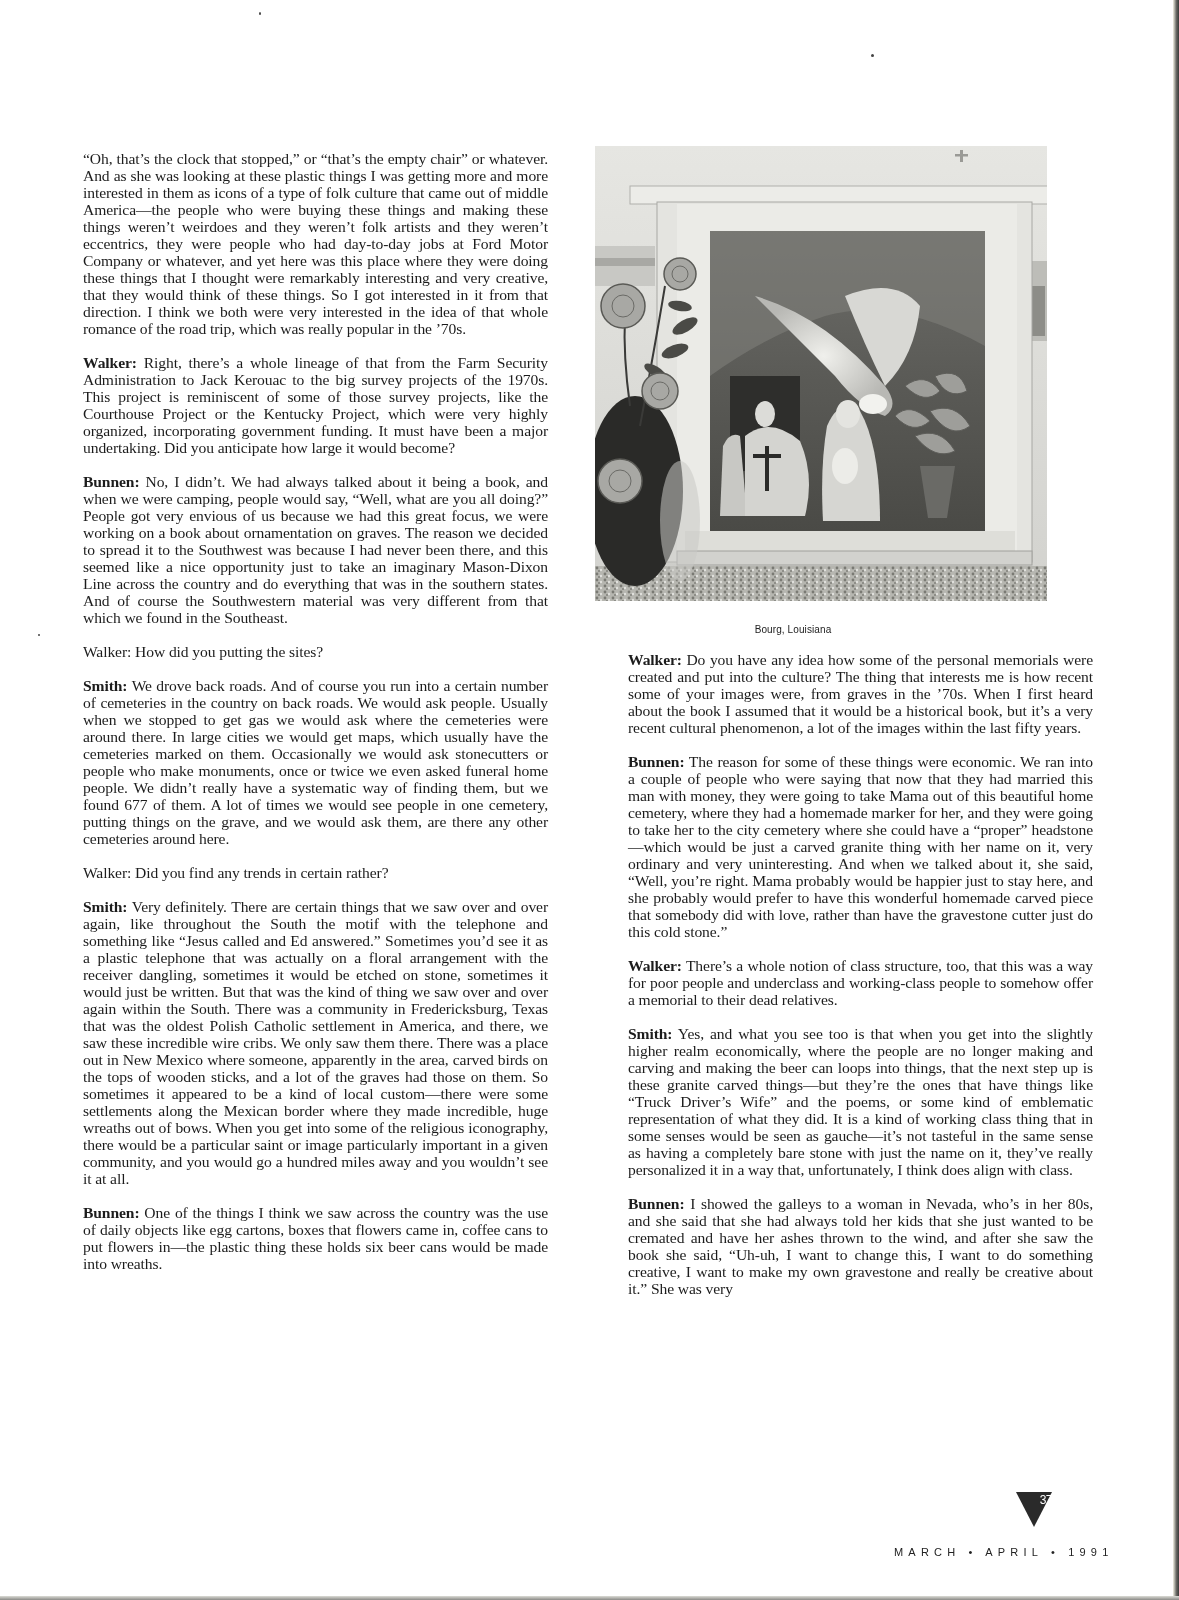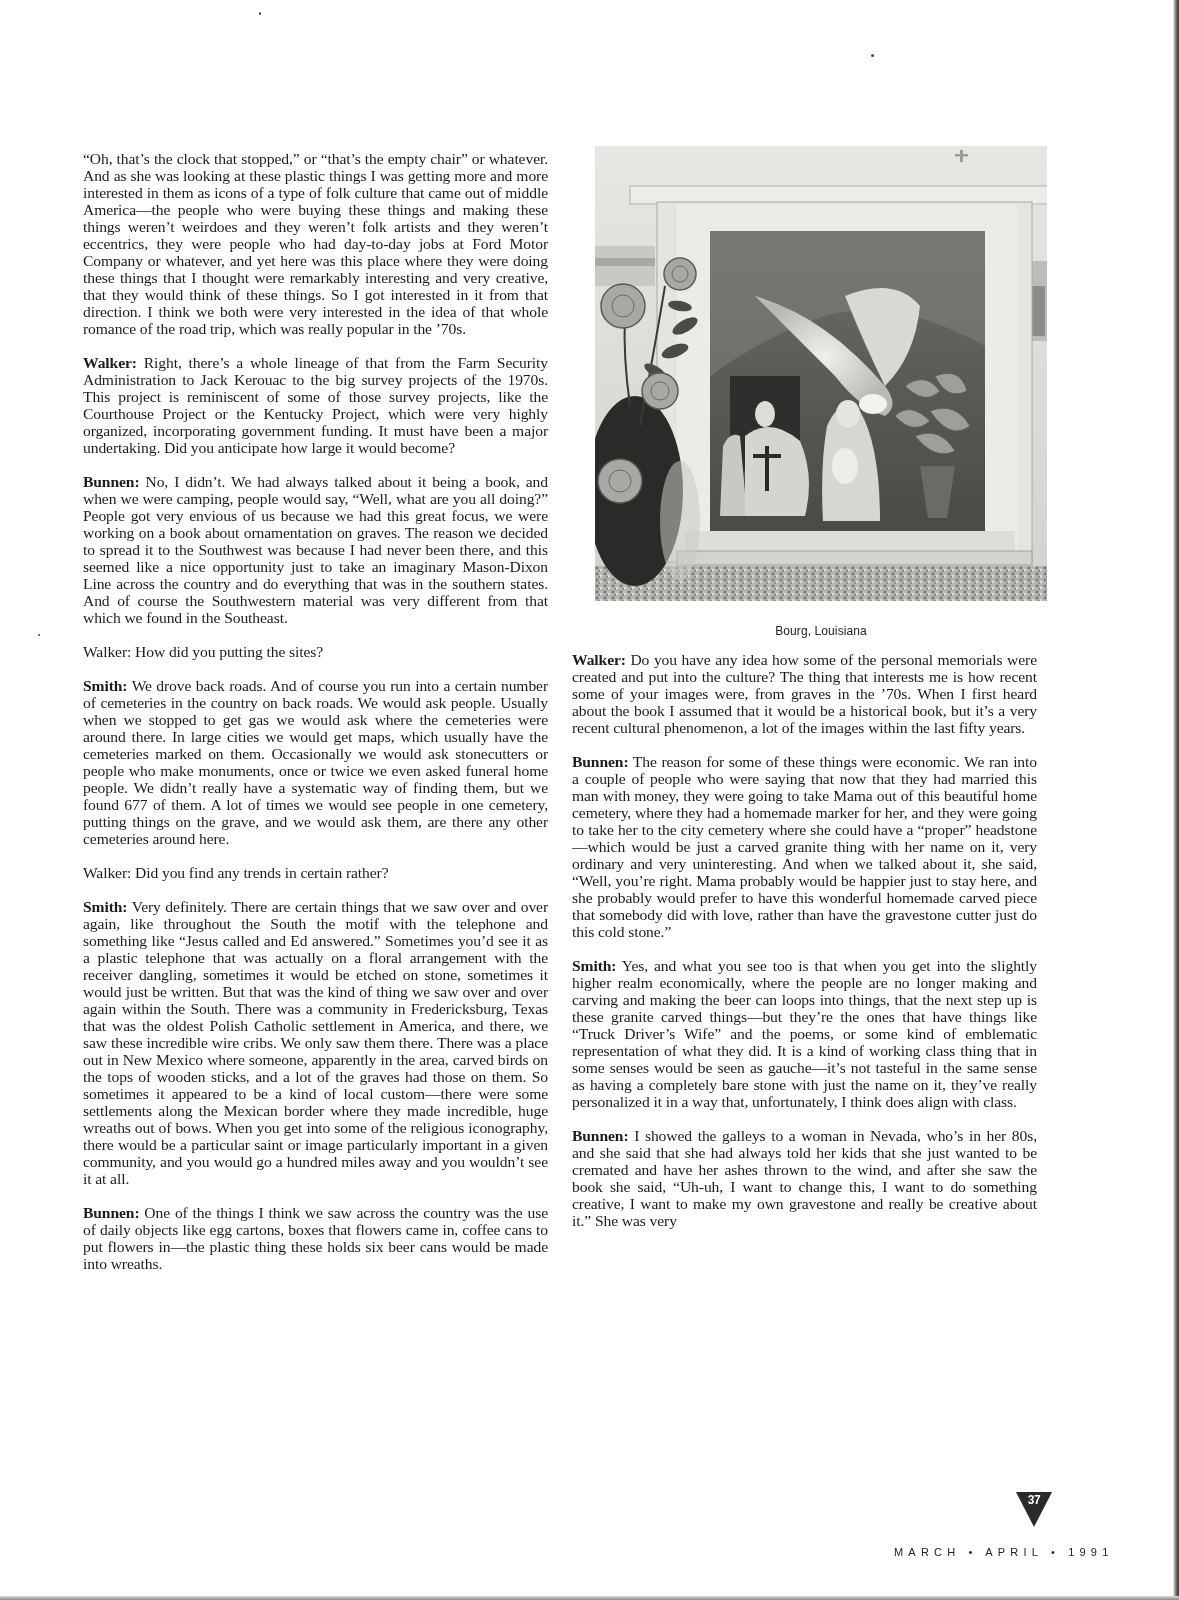--- a/index.html
+++ b/index.html
@@ -33,44 +33,44 @@
     }
     .column {
       position: absolute;
       width: 465px;
       font-size: 15.6px;
       line-height: 17px;
       text-align: justify;
       letter-spacing: -0.1px;
     }
     .col-left { left: 83px; top: 150px; }
-    .col-right { left: 572px; top: 651px; }
+    .col-right { left: 628px; top: 651px; }
     .para {
       margin: 0 0 17px 0;
     }
     .speaker {
       font-weight: bold;
     }
     .figure {
       position: absolute;
       left: 595px;
       top: 146px;
       width: 452px;
       height: 455px;
       overflow: hidden;
       background: #cfcfcb;
     }
     .caption {
       position: absolute;
-      left: 595px;
+      left: 567px;
       top: 624px;
       width: 452px;
       text-align: center;
       font-family: "Liberation Sans", "DejaVu Sans", sans-serif;
-      font-size: 12px;
+      font-size: 10px;
       color: #222;
       letter-spacing: 0.1px;
     }
     .footer-date {
       position: absolute;
       left: 846px;
       top: 1546px;
       font-family: "Liberation Sans", "DejaVu Sans", sans-serif;
       font-size: 11px;
       letter-spacing: 5.2px;
@@ -84,23 +84,23 @@
       top: 1490px;
       width: 36px;
       height: 38px;
     }
     .page-number-badge svg { display: block; }
     .page-number-text {
       position: absolute;
       left: 0;
       top: 3px;
       width: 36px;
-      text-align: center;
+      text-align: right;
       font-family: "Liberation Sans", "DejaVu Sans", sans-serif;
-      font-weight: bold;
+      font-weight: normal;
       font-size: 12px;
       color: #ffffff;
       letter-spacing: -0.5px;
     }
     .speck { position: absolute; background: #444; border-radius: 50%; }
   </style>
 </head>
 <body>
 
 <div class="page-edge"></div>
@@ -238,20 +238,23 @@
 <div class="caption">Bourg, Louisiana</div>
 
 <div class="column col-right">
   <p class="para">
     <span class="speaker">Walker:</span><span> Do you have any idea how some of the personal memorials were created and put into the culture? The thing that interests me is how recent some of your images were, from graves in the ’70s. When I first heard about the book I assumed that it would be a historical book, but it’s a very recent cultural phenomenon, a lot of the images within the last fifty years.</span>
   </p>
   <p class="para">
     <span class="speaker">Bunnen:</span><span> The reason for some of these things were economic. We ran into a couple of people who were saying that now that they had married this man with money, they were going to take Mama out of this beautiful home cemetery, where they had a homemade marker for her, and they were going to take her to the city cemetery where she could have a “proper” headstone—which would be just a carved granite thing with her name on it, very ordinary and very uninteresting. And when we talked about it, she said, “Well, you’re right. Mama probably would be happier just to stay here, and she probably would prefer to have this wonderful homemade carved piece that somebody did with love, rather than have the gravestone cutter just do this cold stone.”</span>
   </p>
   <p class="para">
+    <span class="speaker">Walker:</span><span> There’s a whole notion of class structure, too, that this was a way for poor people and underclass and working-class people to somehow offer a memorial to their dead relatives.</span>
+  </p>
+  <p class="para">
     <span class="speaker">Smith:</span><span> Yes, and what you see too is that when you get into the slightly higher realm economically, where the people are no longer making and carving and making the beer can loops into things, that the next step up is these granite carved things—but they’re the ones that have things like “Truck Driver’s Wife” and the poems, or some kind of emblematic representation of what they did. It is a kind of working class thing that in some senses would be seen as gauche—it’s not tasteful in the same sense as having a completely bare stone with just the name on it, they’ve really personalized it in a way that, unfortunately, I think does align with class.</span>
   </p>
   <p class="para">
     <span class="speaker">Bunnen:</span><span> I showed the galleys to a woman in Nevada, who’s in her 80s, and she said that she had always told her kids that she just wanted to be cremated and have her ashes thrown to the wind, and after she saw the book she said, “Uh-uh, I want to change this, I want to do something creative, I want to make my own gravestone and really be creative about it.” She was very</span>
   </p>
 </div>
 
 <div class="page-number-badge">
   <svg width="36" height="38" viewBox="0 0 36 38">
     <polygon points="0,2 36,2 18,37" fill="#2a2a2a"></polygon>

